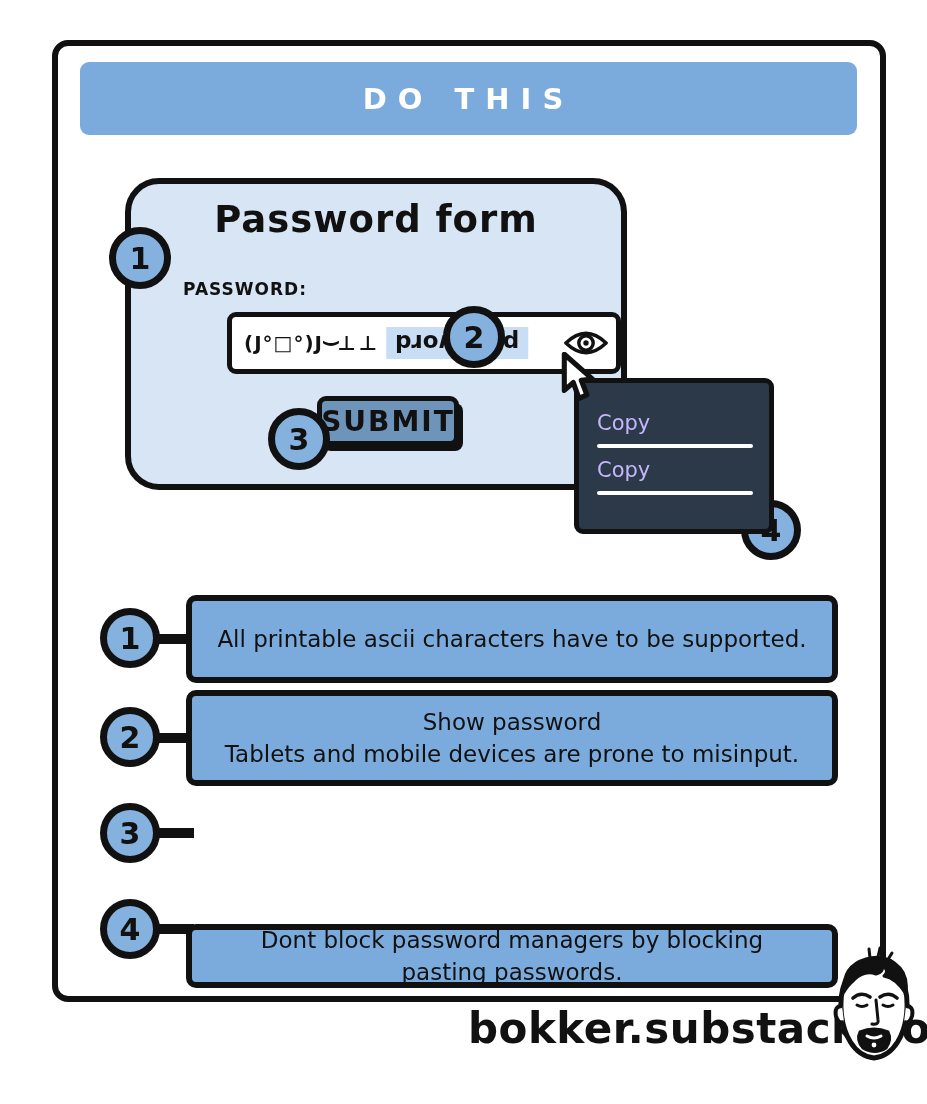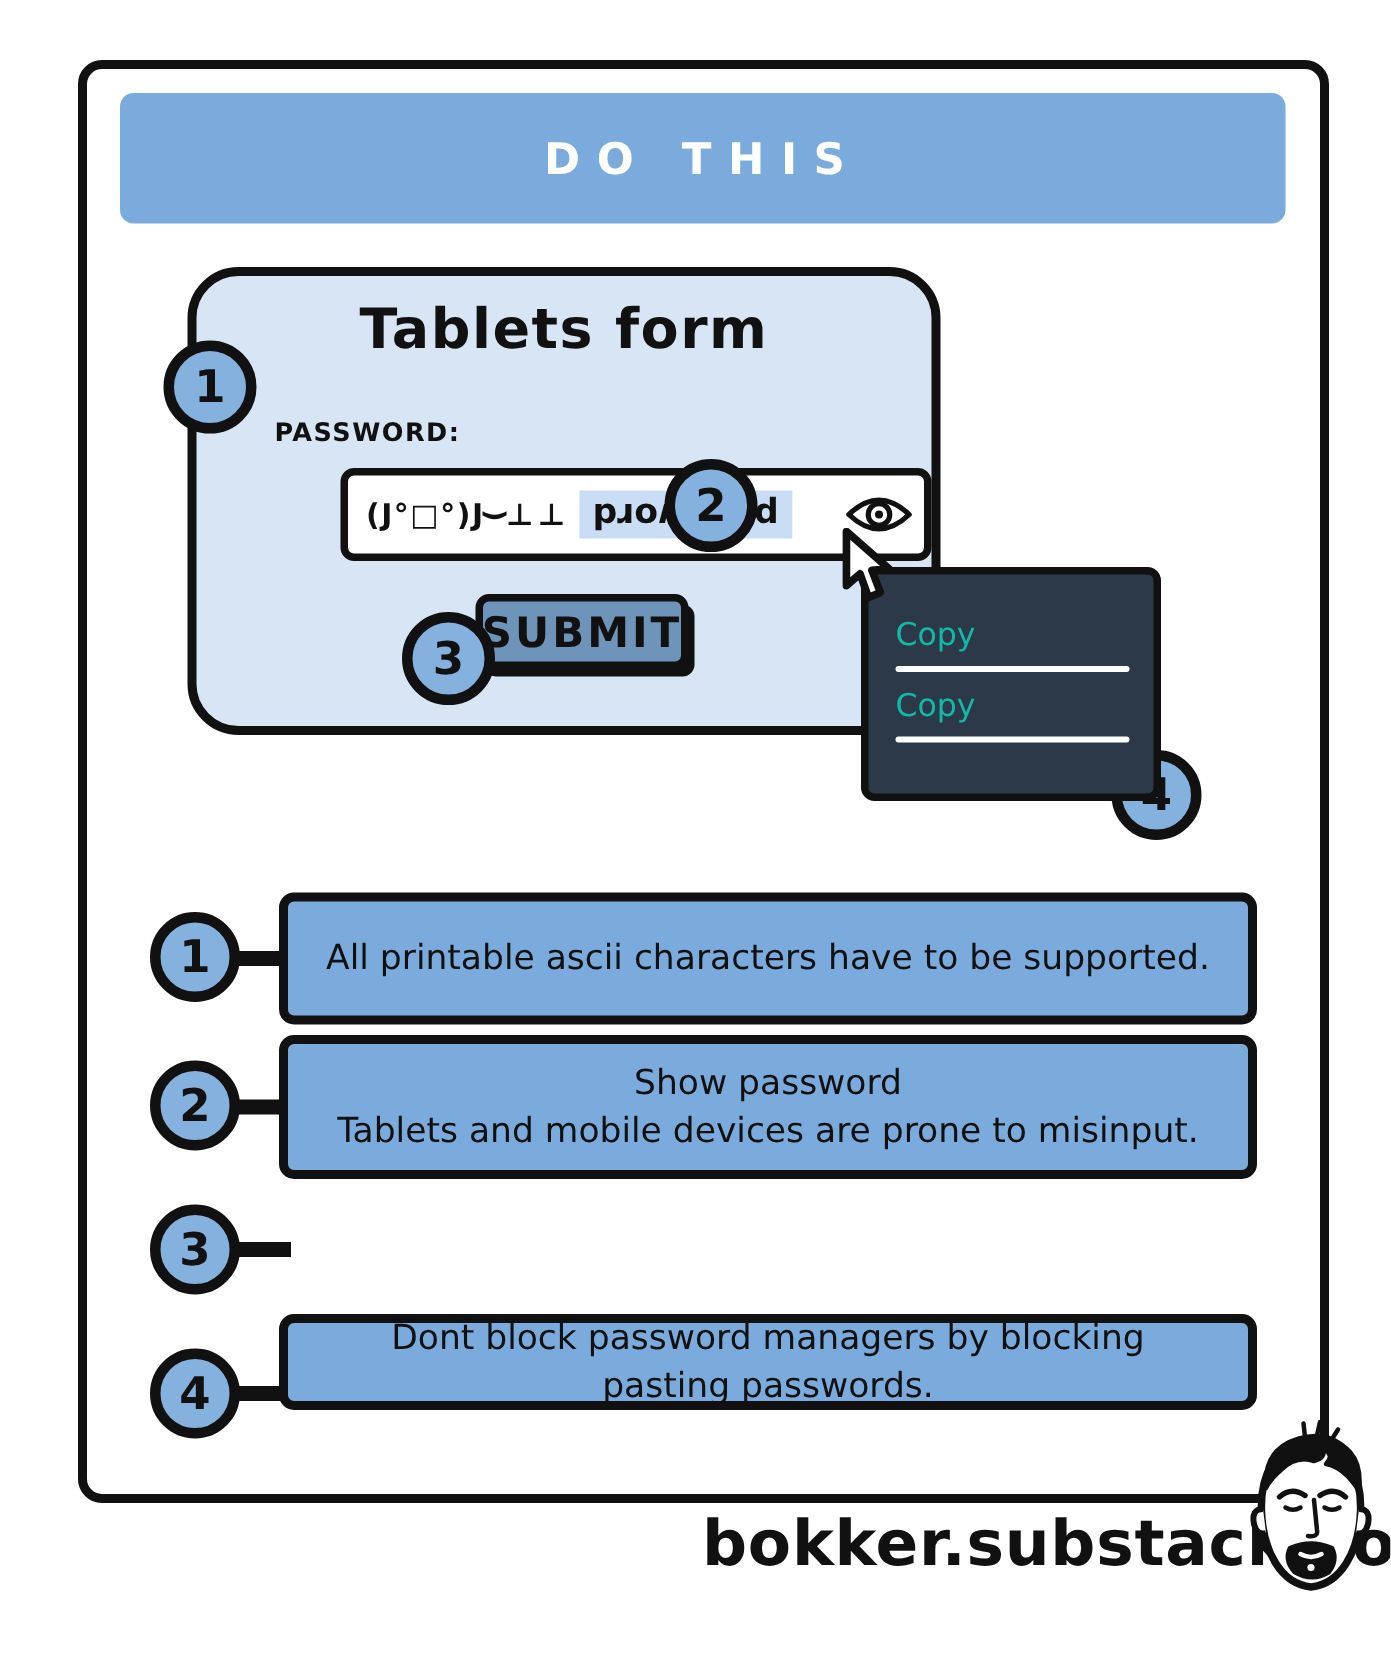--- a/index.html
+++ b/index.html
@@ -12,21 +12,21 @@
     --ink:#111111;
   }
   *{box-sizing:border-box;margin:0;padding:0;}
   html,body{background:#fff;}
   body{font-family:"DejaVu Sans","DejaVu Sans Mono",sans-serif;color:var(--ink);}
   .page{position:relative;width:927px;height:1104px;background:#fff;overflow:hidden;}
 
   .frame{position:absolute;left:52px;top:40px;width:834px;height:962px;
     border:6px solid var(--ink);border-radius:16px;z-index:0;}
 
-  .banner{position:absolute;left:80px;top:62px;width:777px;height:87px;
+  .banner{position:absolute;left:80px;top:62px;width:777px;height:73px;
     background:var(--accent-blue);border-radius:9px;display:flex;align-items:center;
     justify-content:center;z-index:2;}
   .banner span{color:#fff;font-size:29px;font-weight:600;letter-spacing:11px;}
 
   .panel{position:absolute;left:125px;top:178px;width:502px;height:312px;
     background:var(--panel-blue);border:6px solid var(--ink);border-radius:34px;z-index:1;}
   .panel-title{position:absolute;top:14px;left:0;width:100%;text-align:center;
     font-size:37px;font-weight:600;letter-spacing:1px;}
   .pw-label{position:absolute;left:52px;top:95px;font-size:17px;font-weight:700;letter-spacing:1px;}
 
@@ -45,21 +45,21 @@
     align-items:center;justify-content:center;font-size:30px;font-weight:600;
     color:var(--ink);z-index:6;}
 
   .submit-btn{position:absolute;left:186px;top:212px;width:142px;height:50px;
     background:var(--submit-blue);border:5px solid var(--ink);border-radius:9px;
     display:flex;align-items:center;justify-content:center;font-size:28px;font-weight:600;
     letter-spacing:2px;color:var(--ink);box-shadow:5px 6px 0 -1px var(--ink);z-index:2;}
 
   .ctx-menu{position:absolute;left:574px;top:378px;width:200px;height:156px;
     background:var(--menu-dark);border:5px solid var(--ink);border-radius:9px;z-index:8;}
-  .ctx-item{margin:0 0 0 18px;color:#14b8a6;font-size:21px;font-weight:500;}
+  .ctx-item{margin:0 0 0 18px;color:#c4b5fd;font-size:21px;font-weight:500;}
   .ctx-item.first{margin-top:28px;}
   .ctx-item.second{margin-top:10px;}
   .ctx-rule{margin:9px 0 0 18px;width:156px;height:4px;background:#fff;border-radius:2px;}
 
   .cursor{position:absolute;left:556px;top:352px;width:46px;height:52px;z-index:10;}
 
   .note-box{position:absolute;left:186px;width:652px;background:var(--accent-blue);
     border:6px solid var(--ink);border-radius:10px;display:flex;align-items:center;
     justify-content:center;text-align:center;z-index:1;}
   .note-text{font-size:23px;font-weight:500;line-height:1.4;white-space:pre-line;padding:0 14px;}
@@ -74,21 +74,21 @@
 
 <div class="page">
 
   <div class="frame"></div>
 
   <div class="banner">
     <span>DO THIS</span>
   </div>
 
   <div class="panel">
-    <div class="panel-title">Tablets form</div>
+    <div class="panel-title">Password form</div>
     <div class="pw-label">PASSWORD:</div>
 
     <div class="pw-input">
       <span class="emoticon">(J°□°)J</span>
       <span class="arc">(</span>
       <span class="table-glyph">⊥⊥</span>
       <span class="flipped">password</span>
       <span class="eye-wrap">
         <svg viewBox="0 0 48 30" width="46" height="32">
           <path d="M3,15 Q24,-5 45,15 Q24,35 3,15 Z" fill="none" stroke="#111" stroke-width="3.6" stroke-linejoin="round"></path>
@@ -149,21 +149,21 @@
 
   <div class="circle" style="left:100px;top:803px;width:60px;height:60px;">
     <span>3</span>
   </div>
   <div class="connector" style="top:828px;"></div>
 
   <div class="circle" style="left:100px;top:899px;width:60px;height:60px;">
     <span>4</span>
   </div>
   <div class="connector" style="top:924px;"></div>
-  <div class="note-box" style="top:876px;height:64px;">
+  <div class="note-box" style="top:924px;height:64px;">
     <div class="note-text">Dont block password managers by blocking
 pasting passwords.</div>
   </div>
 
   <div class="footer-site">bokker.substack.com</div>
 
   <div class="avatar">
     <svg viewBox="0 0 96 122" width="96" height="122">
 
       <path d="M48,18 C72,18 82,40 81,64 C80,90 68,112 48,114 C28,112 16,90 15,64 C14,40 24,18 48,18 Z" fill="#fff" stroke="#111" stroke-width="5"></path>

